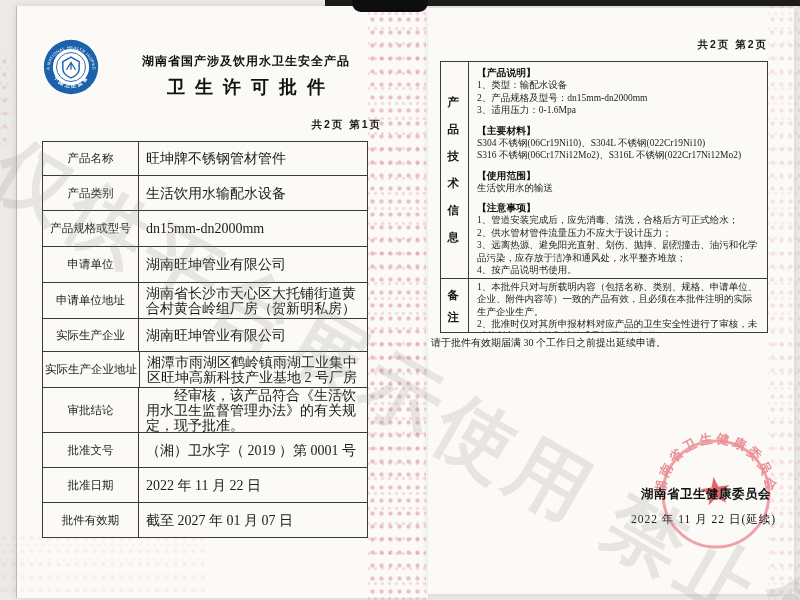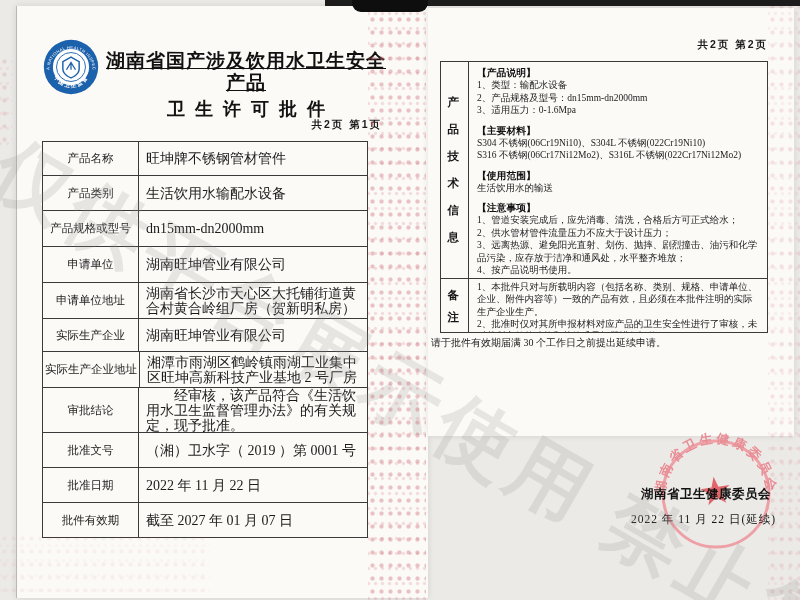--- a/index.html
+++ b/index.html
@@ -3,21 +3,21 @@
 <meta charset="utf-8">
 <style>
   * { margin:0; padding:0; box-sizing:border-box; }
   html,body { width:800px; height:600px; overflow:hidden; }
   body { font-family:"Liberation Serif","DejaVu Serif",serif; color:#222; background:#e7e6e3; }
   .scan { position:relative; width:800px; height:600px; overflow:hidden; background:#eceae7; }
 
   
   .sheet { position:absolute; background:#fbfaf7; box-shadow:0 0 7px rgba(0,0,0,.10); }
   .sheet.p1 { left:16px; top:6px; width:412px; height:592px; border-left:1px solid #b9b8b4; }
-  .sheet.p2 { left:428px; top:8px; width:366px; height:428px; }
+  .sheet.p2 { left:428px; top:8px; width:366px; height:586px; }
 
   
   .band { position:absolute; top:0; left:325px; width:475px; height:6px; background:#1c1c1c; }
   .blob { position:absolute; top:0; left:352px; width:76px; height:12px; background:#0e0e0e; border-radius:0 0 9px 9px; }
   .red-strip { position:absolute; pointer-events:none;
     background-image:radial-gradient(circle, rgba(198,84,94,.40) 1.4px, rgba(198,84,94,0) 2.8px),
                      radial-gradient(circle, rgba(214,120,128,.28) 1.1px, rgba(214,120,128,0) 2.2px);
     background-size:9px 13px, 7px 15px; background-position:0 0, 4px 6px; filter:blur(.6px); }
   .rs-mid   { left:368px; top:0; width:58px; height:600px; opacity:.85; }
   .rs-right { left:768px; top:0; width:32px; height:600px; opacity:.35; }
@@ -26,21 +26,21 @@
 
   
   .watermark { position:absolute; left:26px; top:118px; transform:rotate(30deg); transform-origin:0 0;
     font-size:78px; font-weight:bold; letter-spacing:7px; white-space:nowrap;
     color:rgba(150,147,144,.20); pointer-events:none; font-family:"Liberation Serif",serif; }
 
   
   .logo { position:absolute; left:25px; top:32px; width:58px; height:58px; }
   .titleblock { position:absolute; left:86px; top:44px; width:286px; text-align:center;
     font-family:"Liberation Sans","DejaVu Sans",sans-serif; color:#111; }
-  .title-l1 { font-size:19px; font-weight:bold; letter-spacing:1px; line-height:22px;text-decoration:underline; }
+  .title-l1 { font-size:12px; font-weight:bold; letter-spacing:1px; line-height:22px; }
   .title-l2 { font-size:18px; font-weight:bold; letter-spacing:10px; line-height:26px; margin-top:2px; text-indent:10px; }
   .pgind { position:absolute; font-family:"Liberation Sans","DejaVu Sans",sans-serif;
     font-weight:bold; font-size:10.5px; color:#1a1a1a; letter-spacing:2px; }
   .pgind.p1pos { left:39px; top:112px; width:326px; text-align:right; }
   .pgind.p2pos { left:12px; top:30px; width:328px; text-align:right; }
 
   
   .tbl1 { position:absolute; left:25px; top:135px; width:326px; border:1px solid #3a3a3a; border-bottom:none; }
   .trow { display:flex; border-bottom:1px solid #3a3a3a; }
   .tlbl { flex:0 0 96px; border-right:1px solid #3a3a3a; display:flex; align-items:center;

